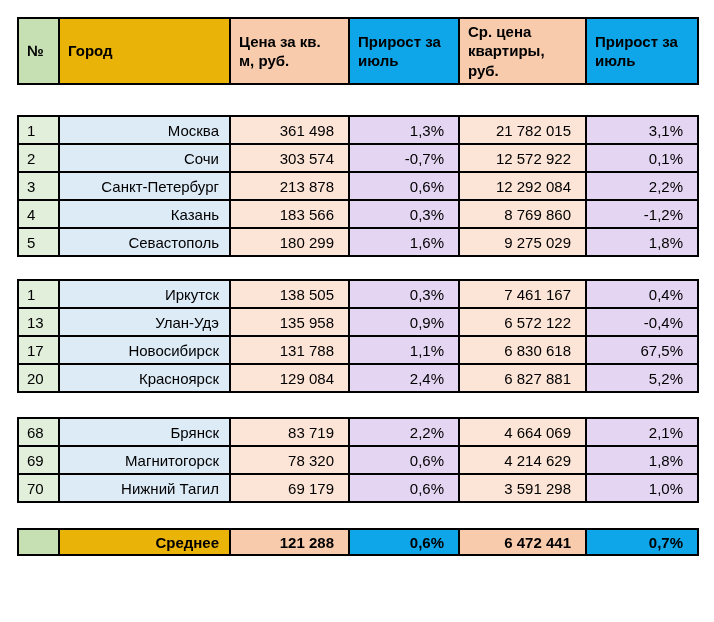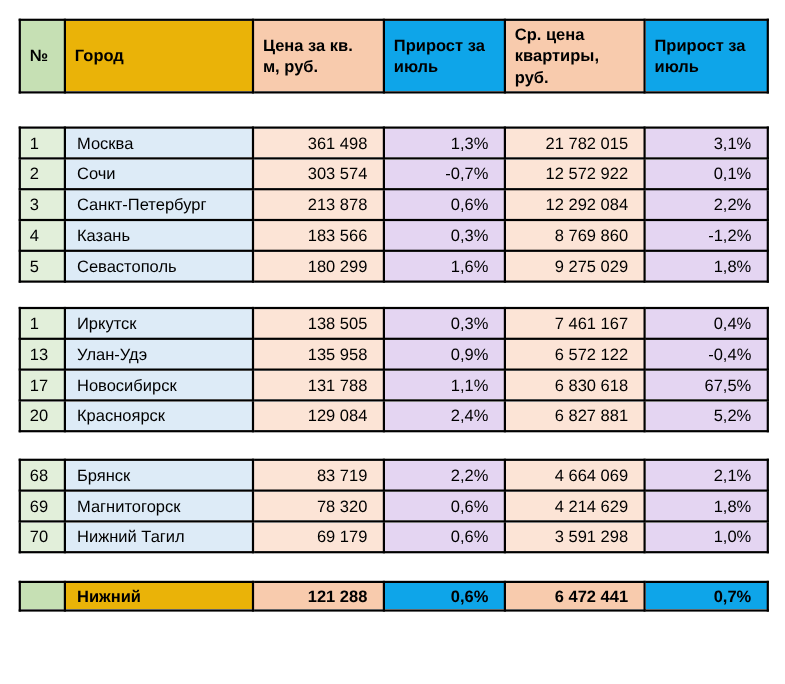--- a/index.html
+++ b/index.html
@@ -68,21 +68,21 @@
   .c-peach-h  { background: #f8cbad; }
   .c-purple-h { background: #0ea5e9; }
   
   .c-green  { background: #e2efda; }
   .c-blue   { background: #ddebf7; }
   .c-peach  { background: #fce4d6; }
   .c-purple { background: #e4d5f2; margin-top: 12px; }
 
   
   .a-num  { text-align: left; padding-left: 8px; }
-  .a-city { text-align: left; padding-left: 10px; }
+  .a-city { text-align: right; padding-left: 10px; }
   .a-val  { text-align: right; padding-right: 14px; }
 </style>
 </head>
 <body>
 
 <div class="sheet">
 
   <table class="hdr">
     <colgroup>
         <col class="w-num">
@@ -244,21 +244,21 @@
         <col class="w-num">
         <col class="w-city">
         <col class="w-price">
         <col class="w-gr1">
         <col class="w-avg">
         <col class="w-gr2">
       </colgroup>
     <tbody>
         <tr>
       <td class="c-green-h a-num"></td>
-      <td class="c-blue-h a-city">Нижний</td>
+      <td class="c-blue-h a-city">Среднее</td>
       <td class="c-peach-h a-val">121 288</td>
       <td class="c-purple-h a-val">0,6%</td>
       <td class="c-peach-h a-val">6 472 441</td>
       <td class="c-purple-h a-val">0,7%</td>
     </tr>
   </tbody>
     </table>
 
 </div>
 

